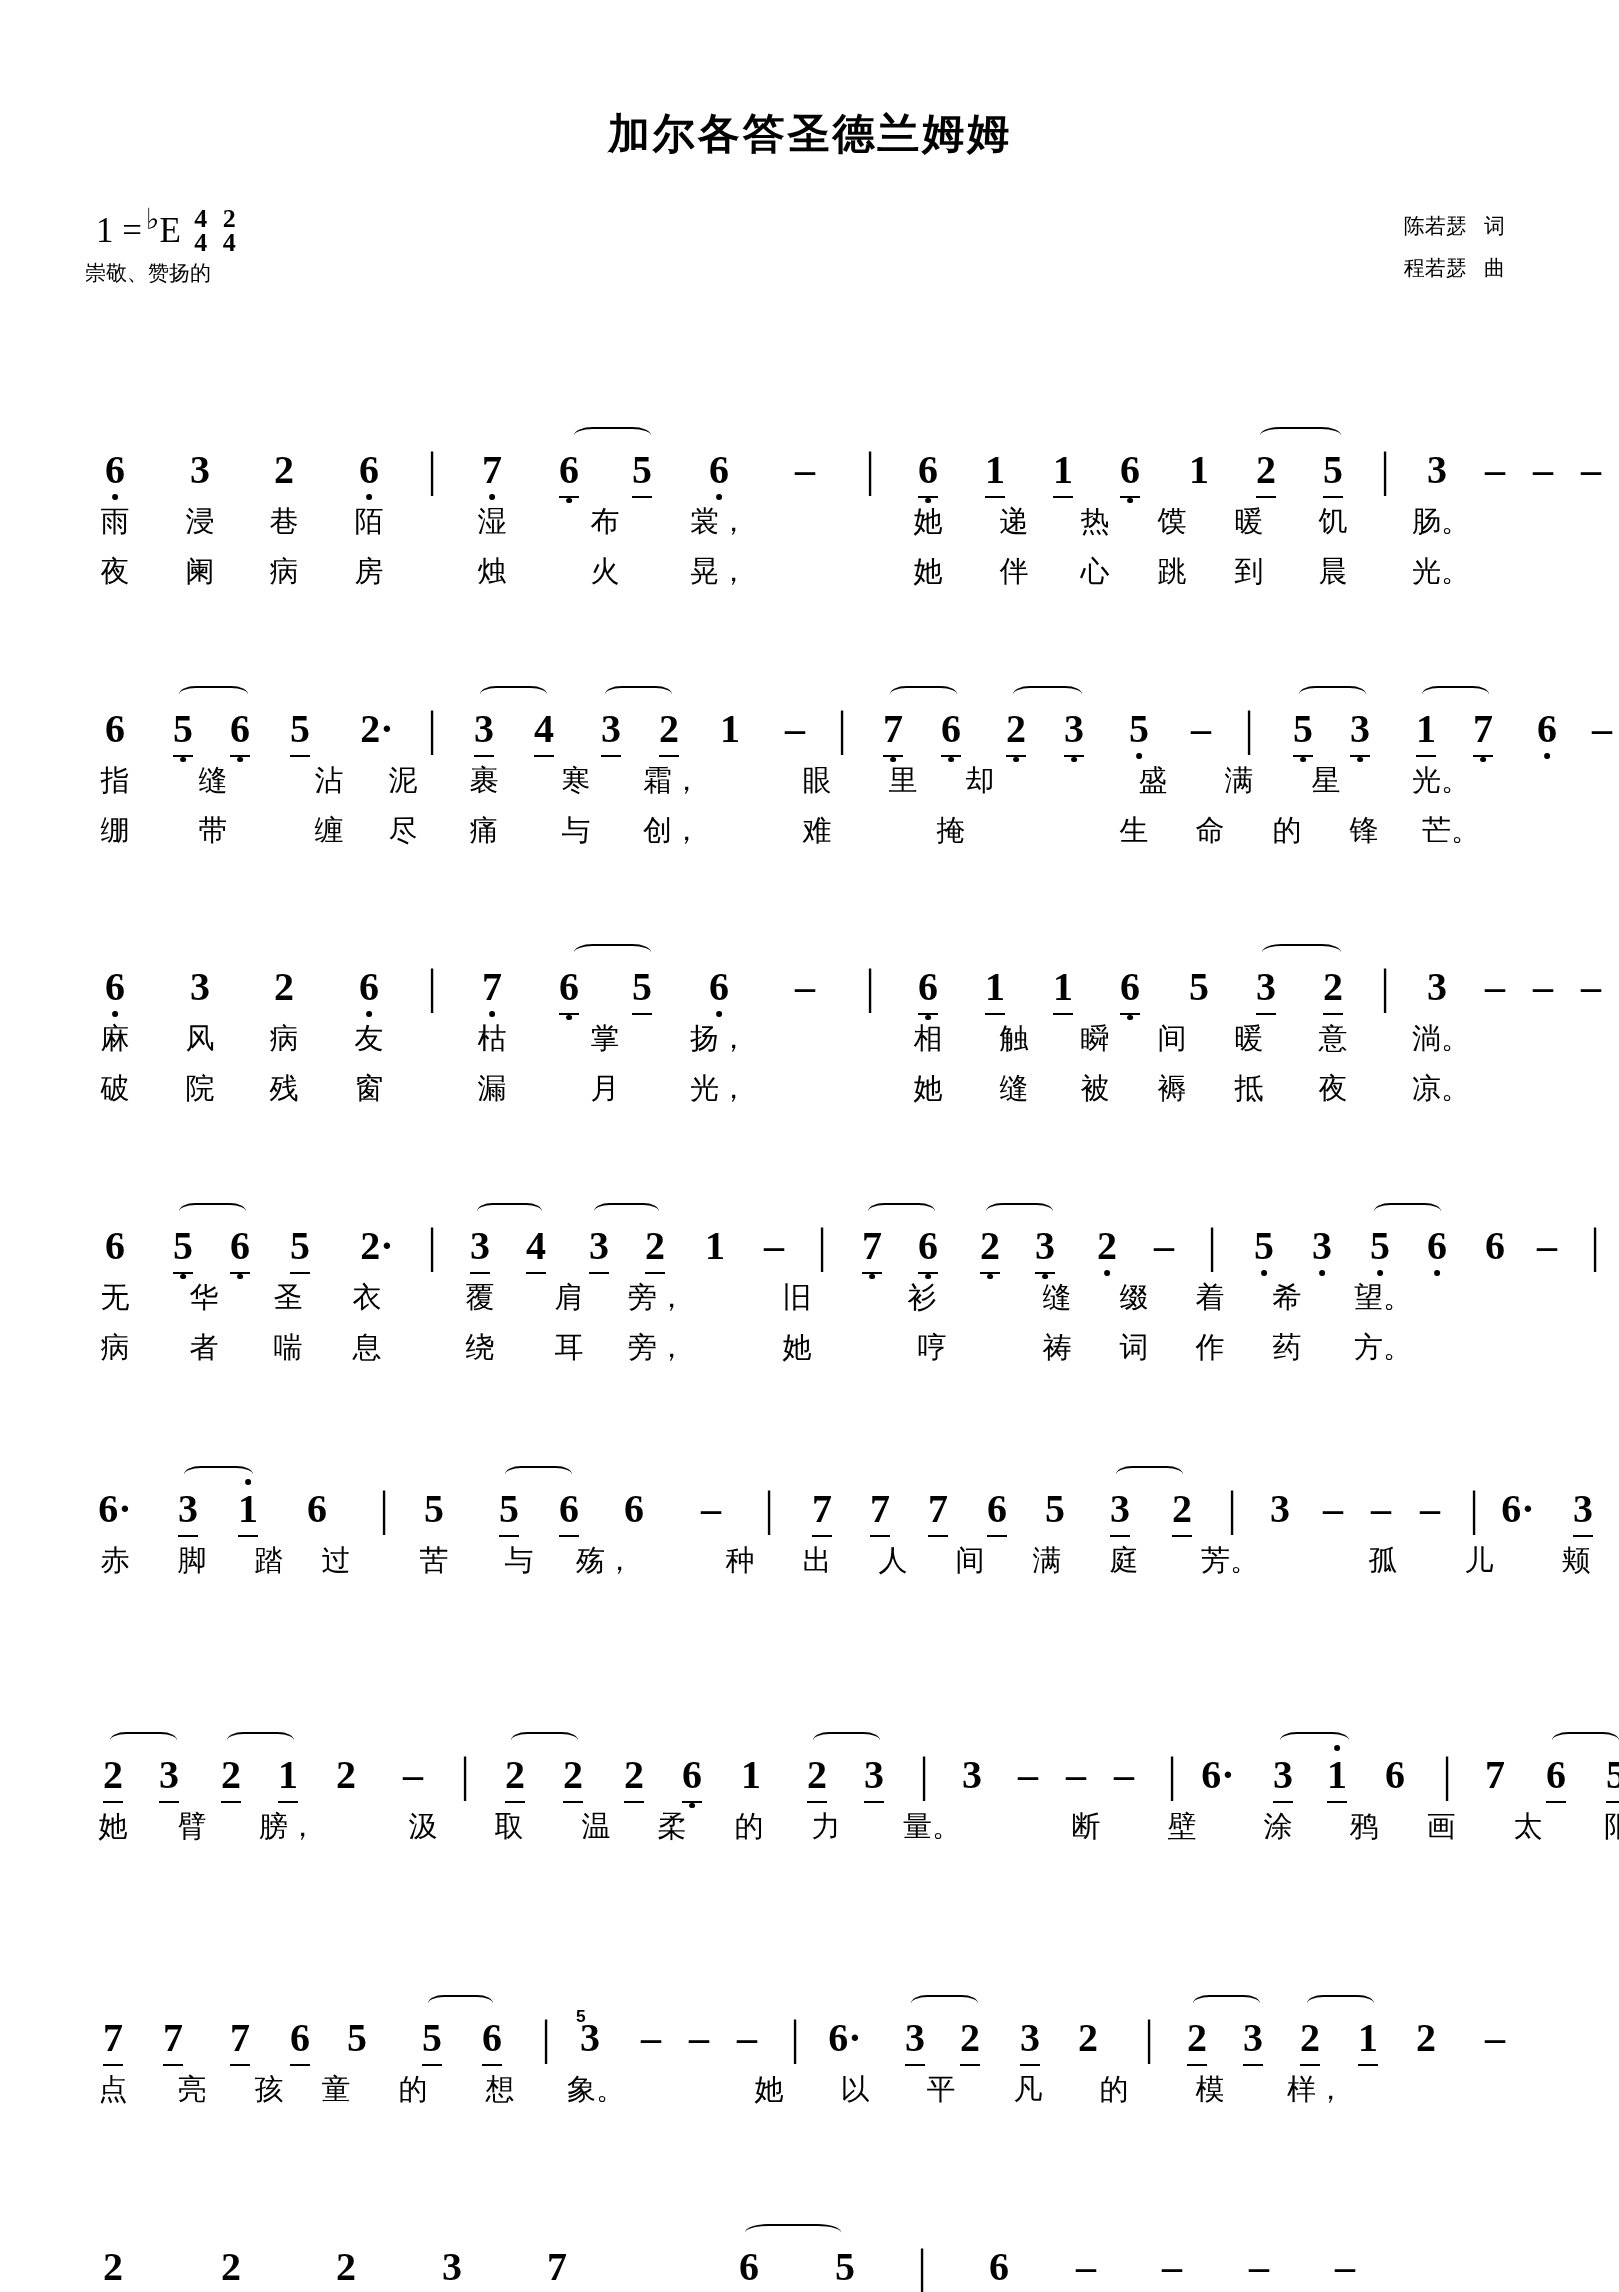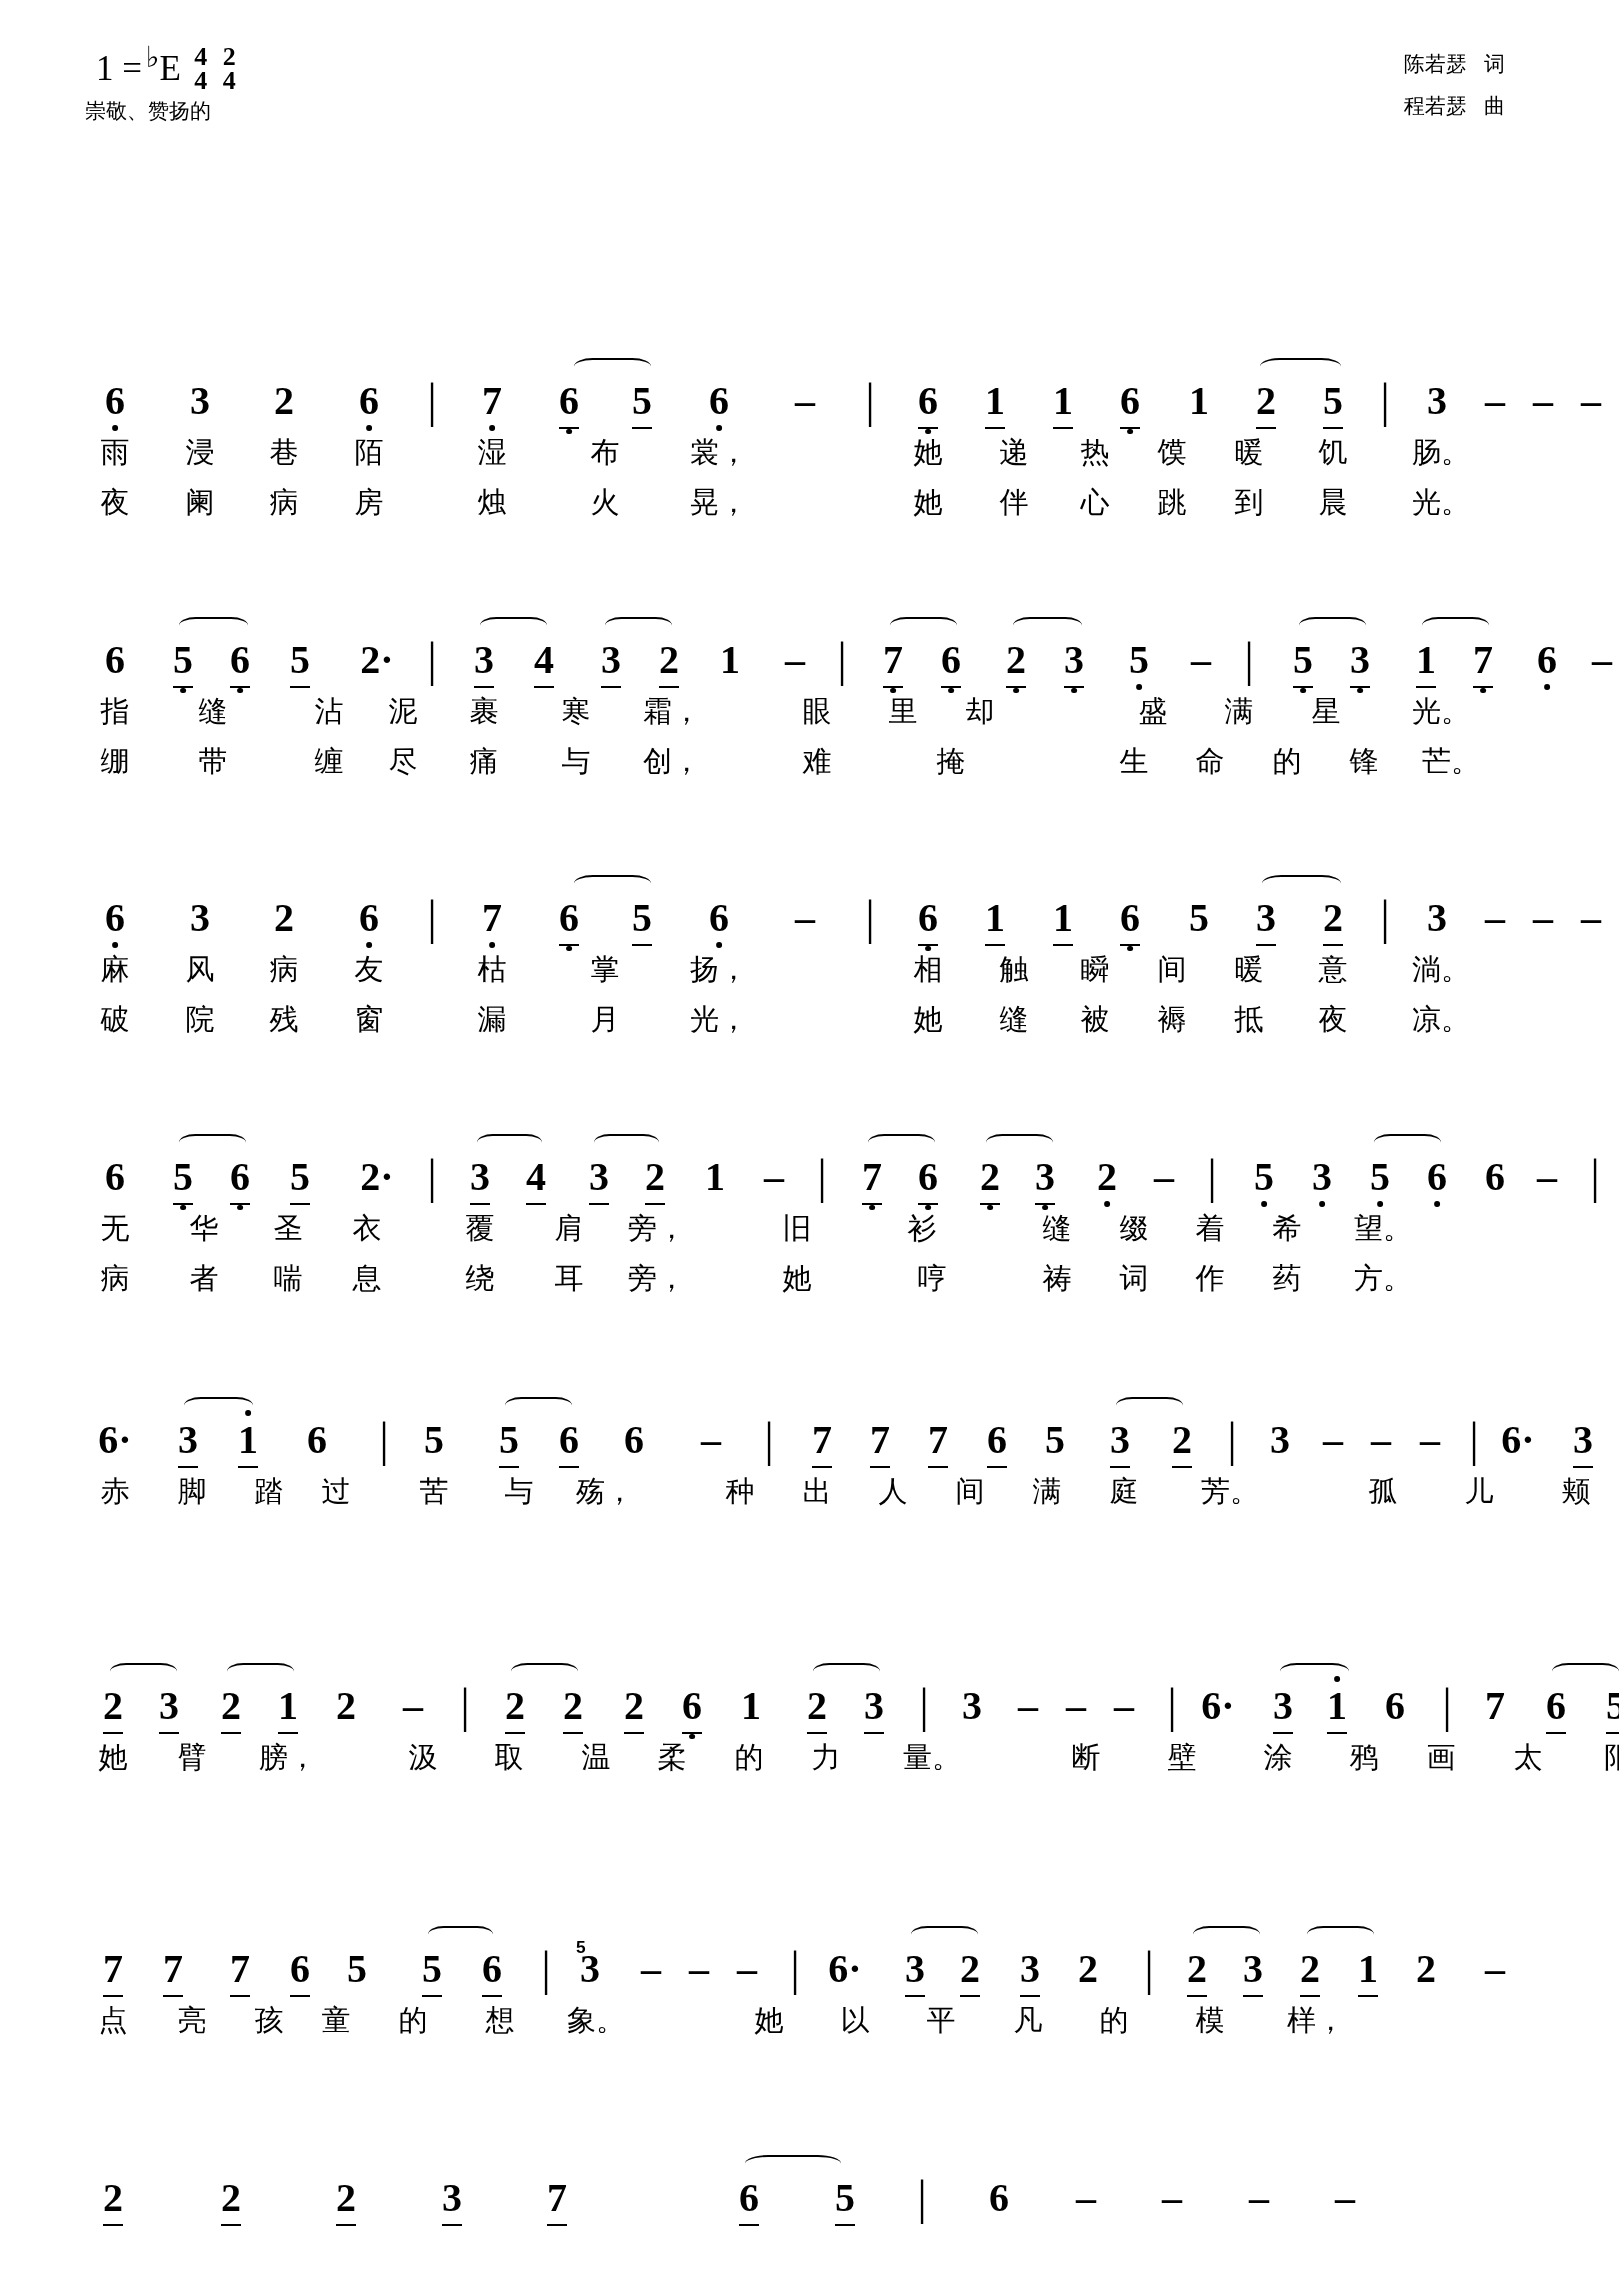--- a/index.html
+++ b/index.html
@@ -174,20 +174,21 @@
     position: absolute;
     font-size: 17.3px;
     font-family: "Liberation Sans", sans-serif;
   }
 </style>
 </head>
 <body>
 
 <div class="page">
 
+  <div class="title">加尔各答圣德兰姆姆</div>
 
   <div class="meta-row">
     <div class="keysig">
       <span class="one-eq">1 =</span>
       <span class="flat">♭</span>
       <span class="letter">E</span>
       <span class="frac">
         <span class="num">4</span>
         <span class="den">4</span>
       </span>

